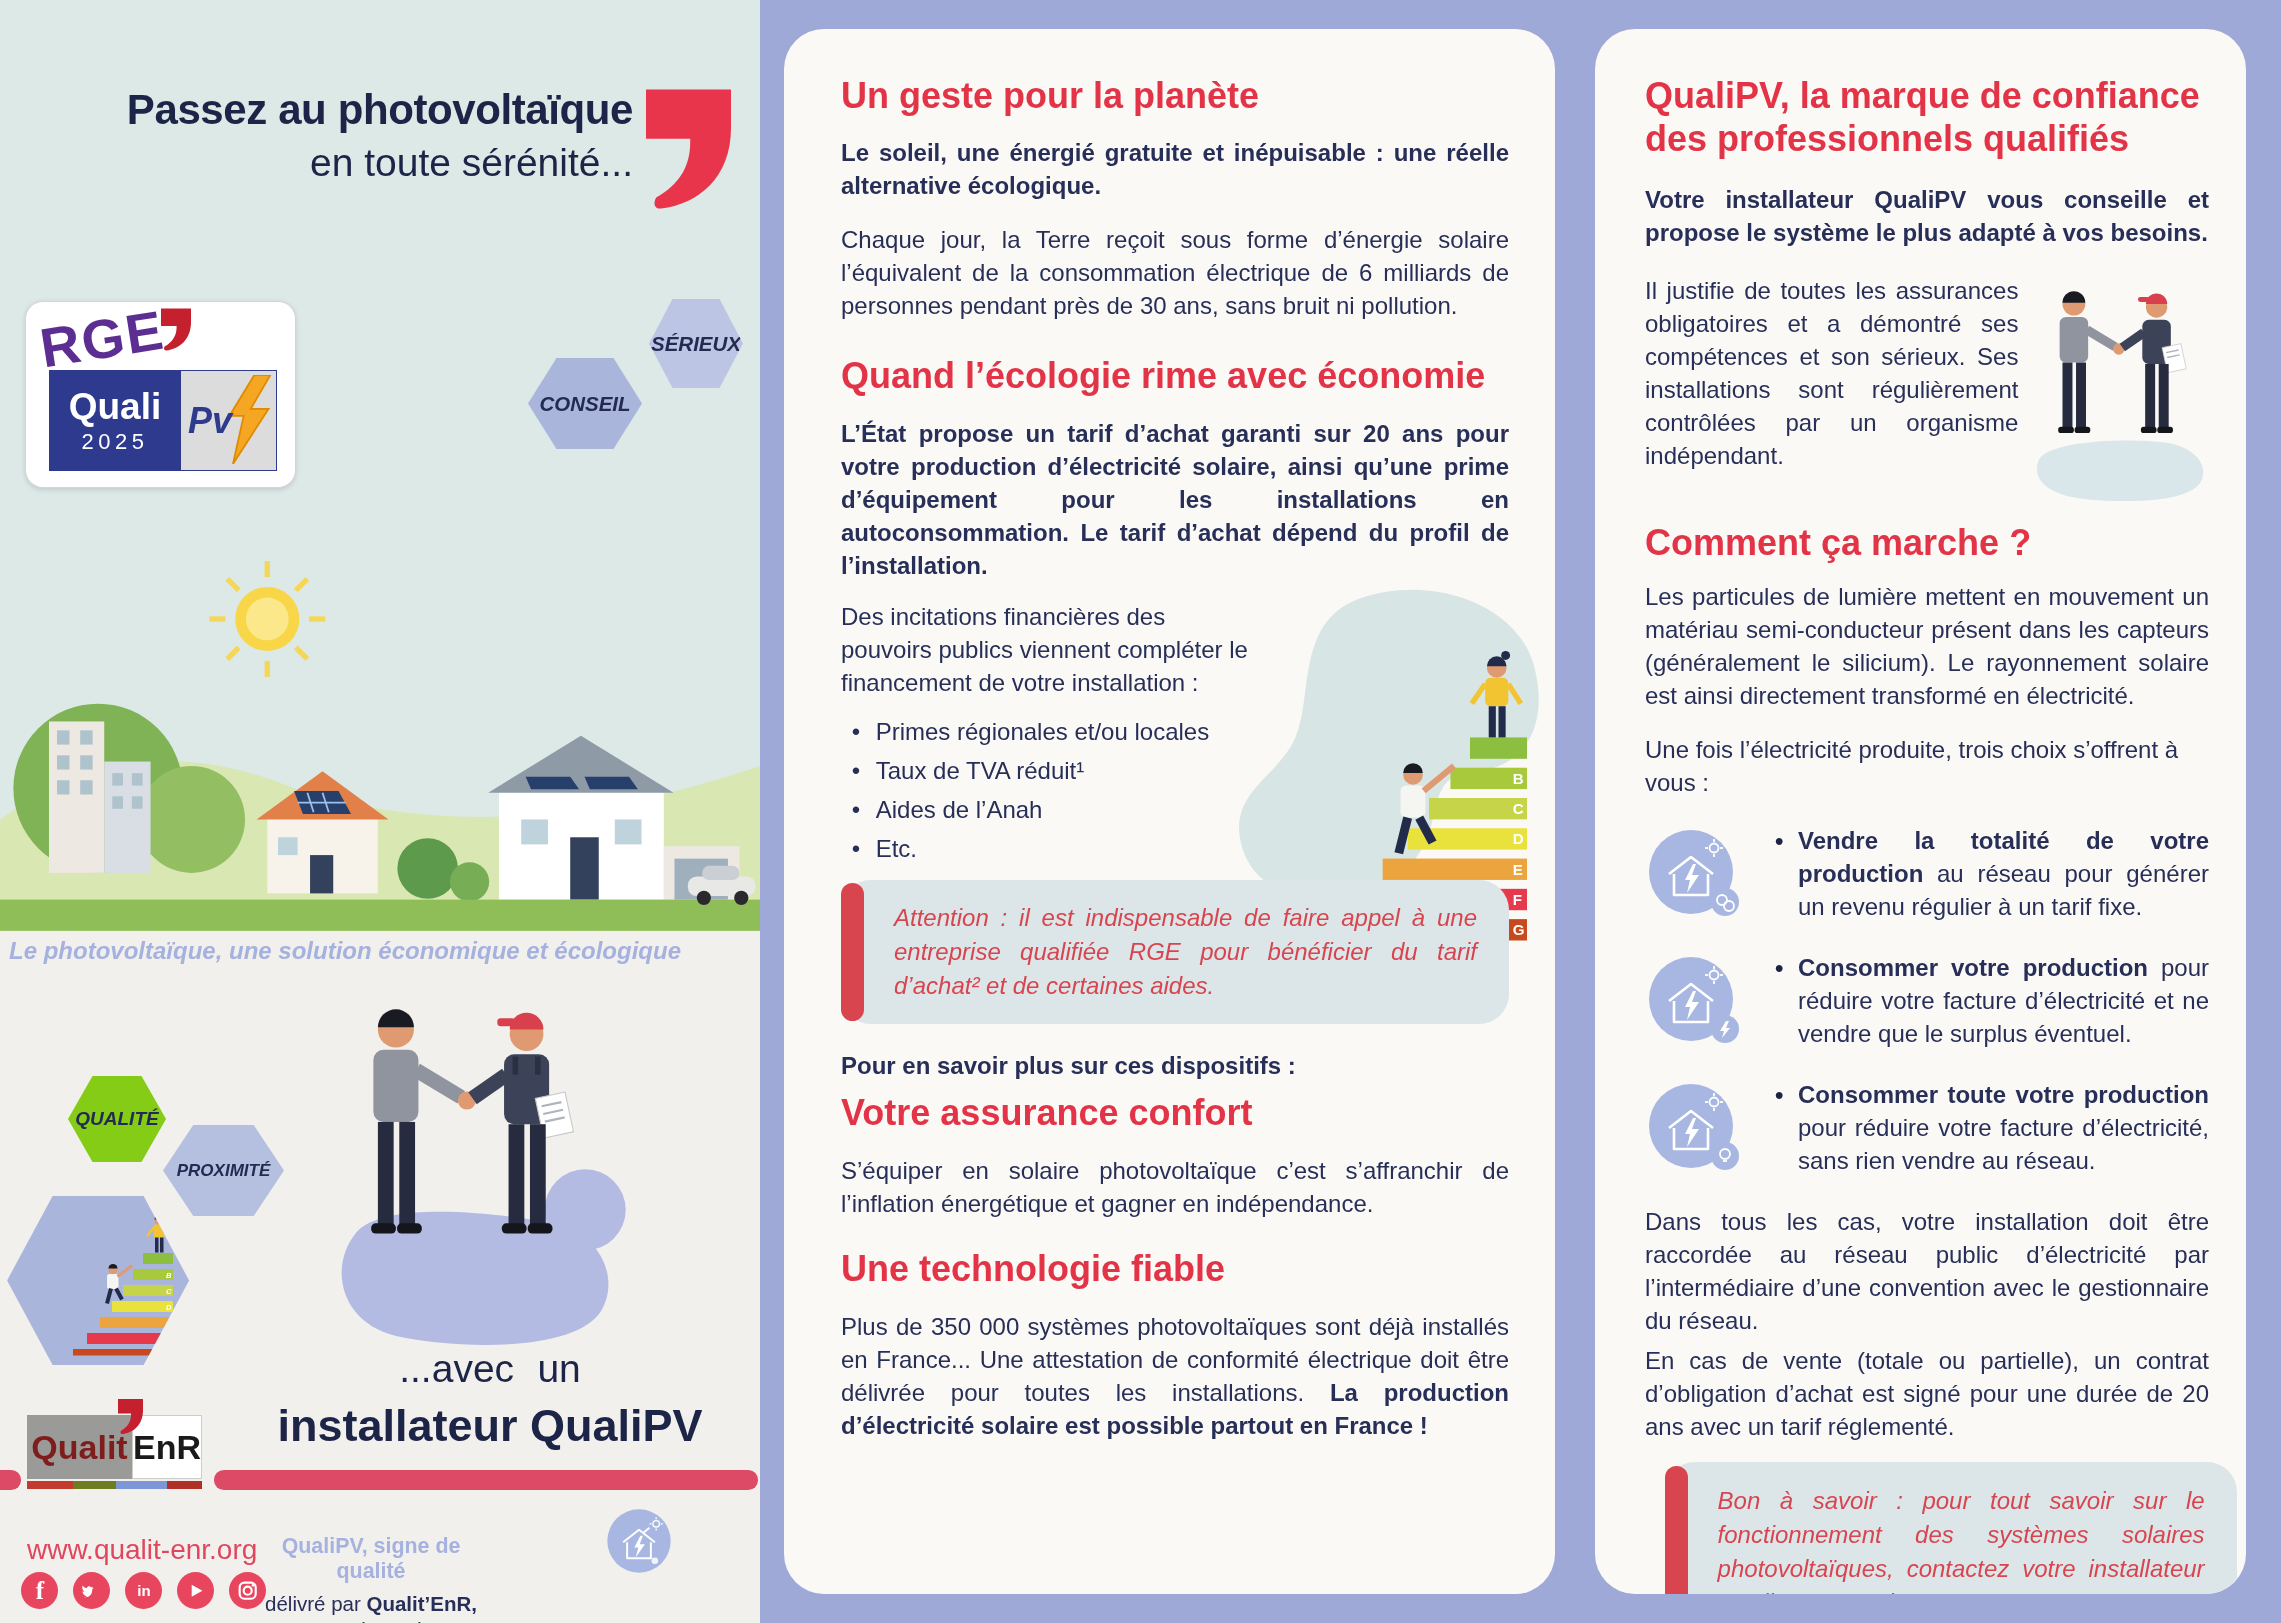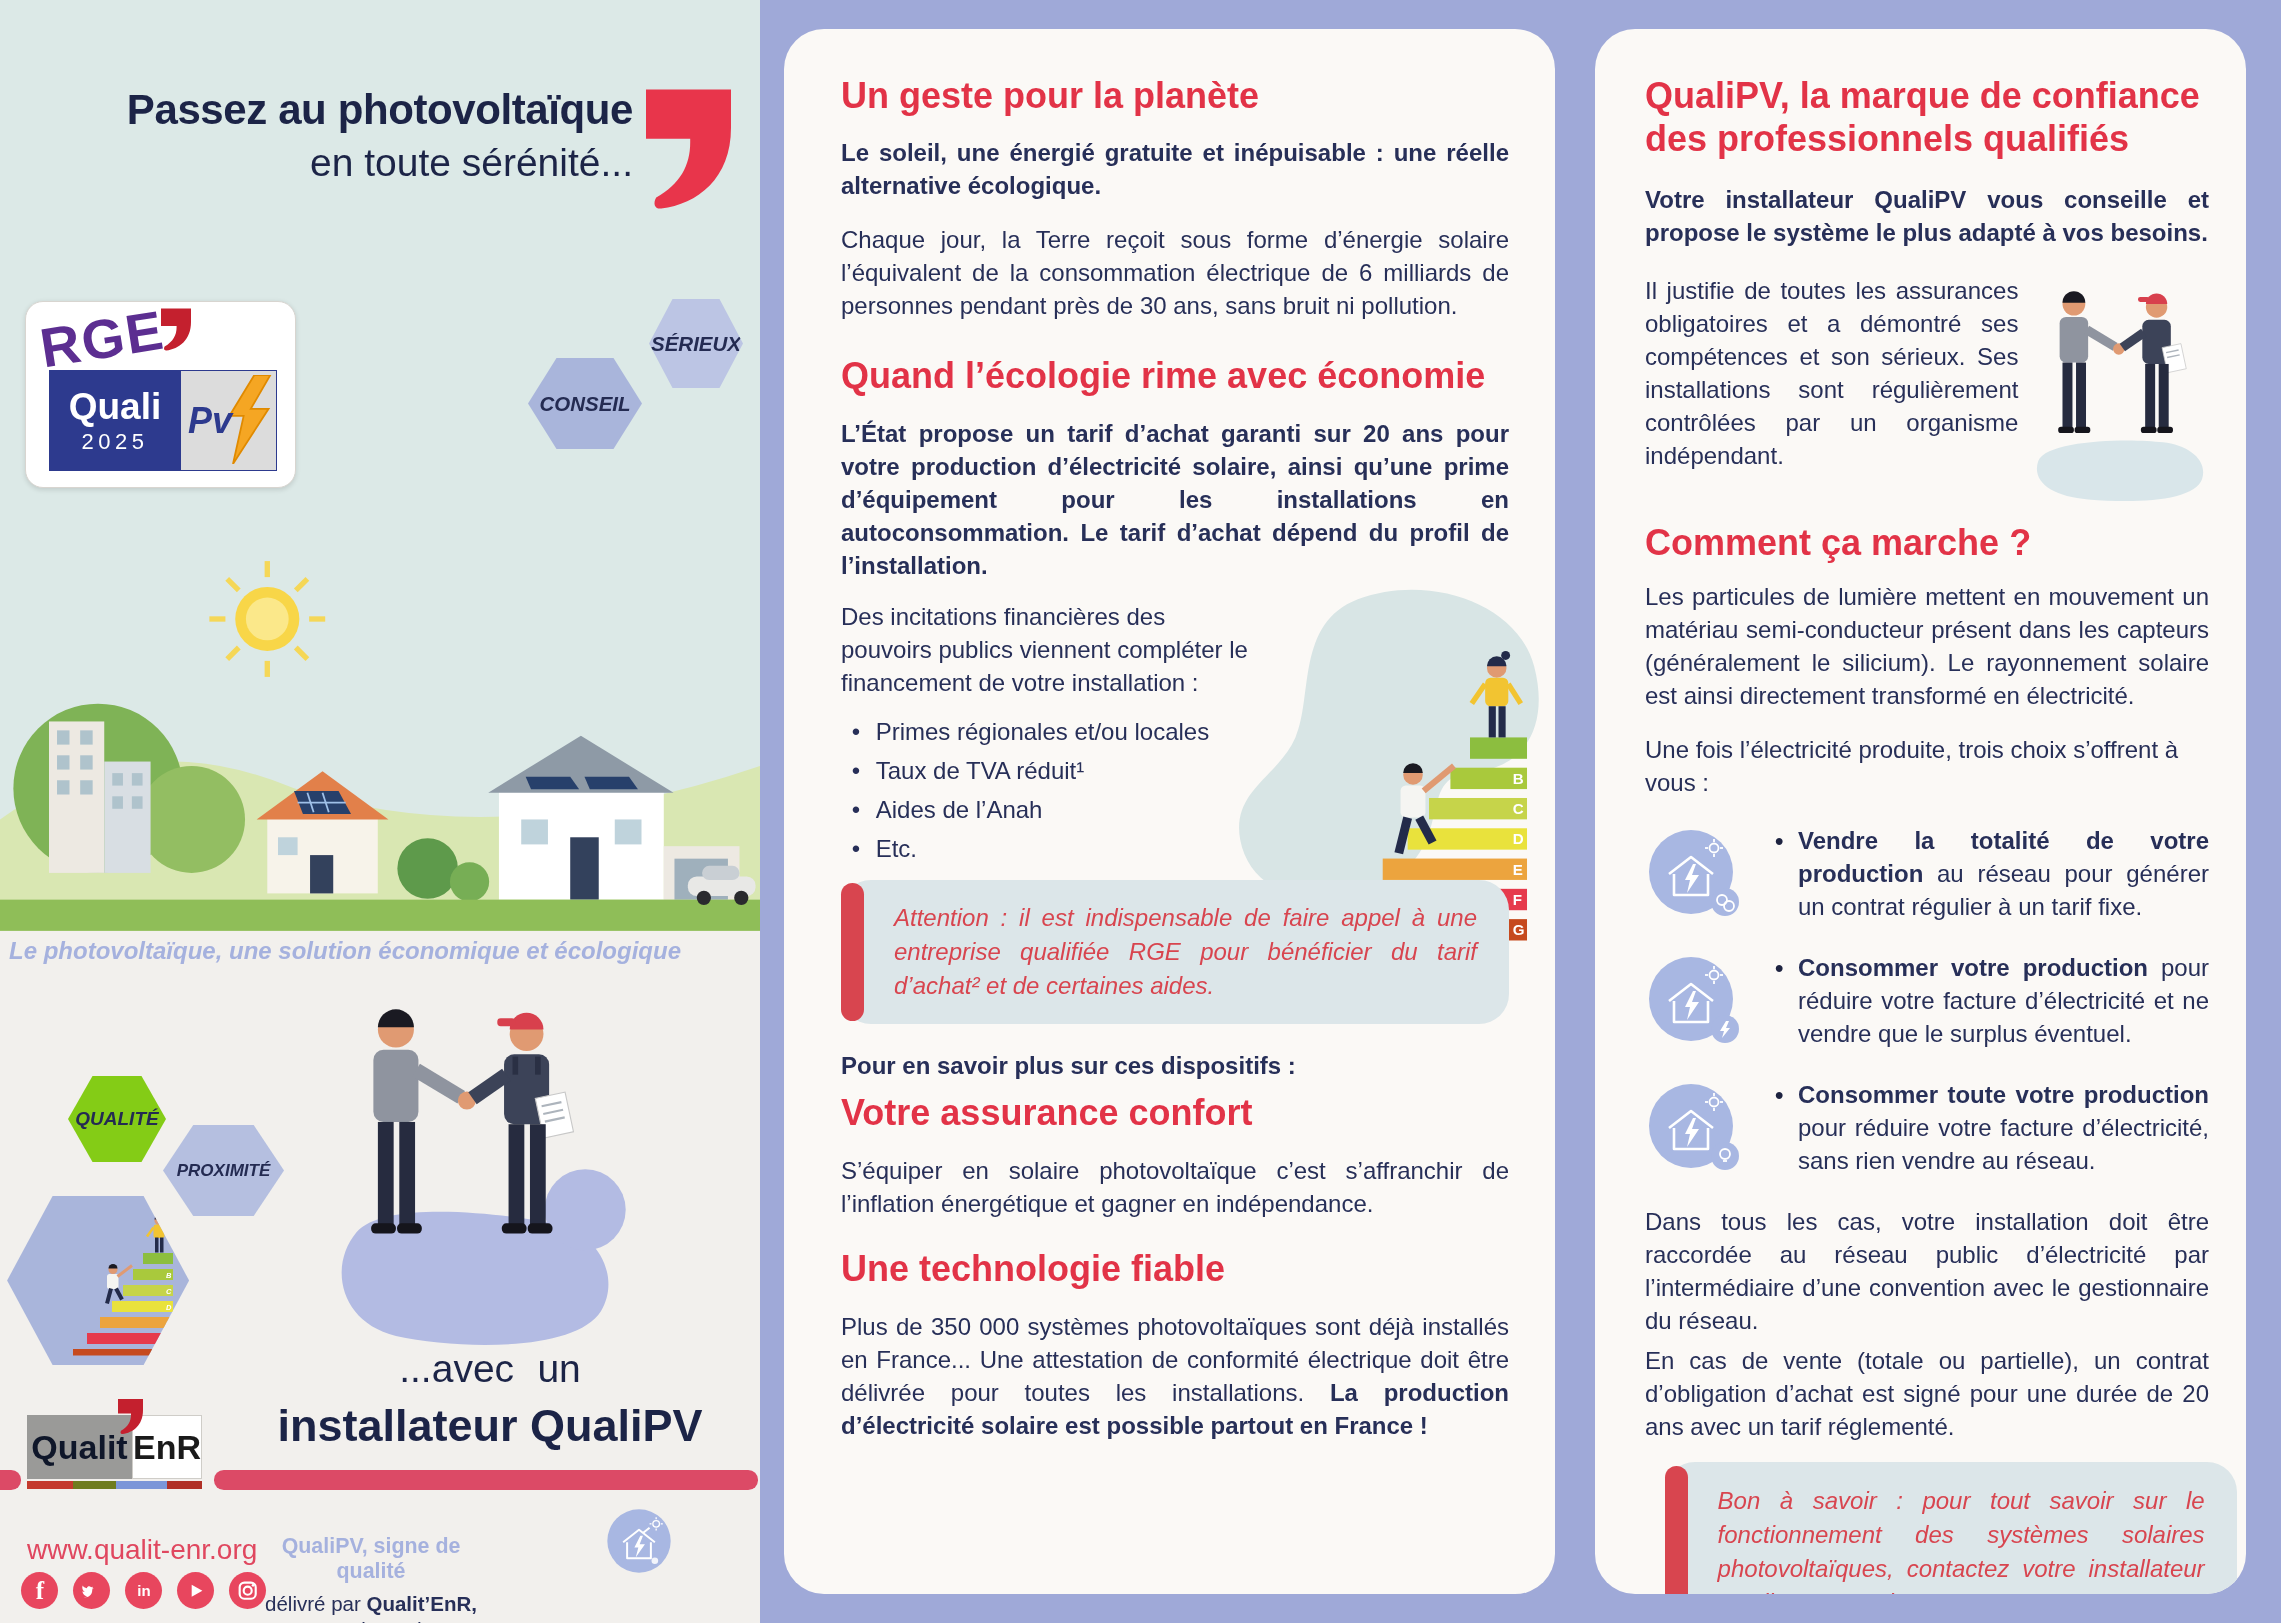--- a/index.html
+++ b/index.html
@@ -38,21 +38,21 @@
   .caption { position:absolute; left:9px; top:937px; width:749px; font-size:24px; font-weight:700; font-style:italic; color:#A5B1DE; }
 
   .handshake-big { position:absolute; left:263px; top:962px; width:401px; height:383px; }
 
   .closing { position:absolute; left:227px; top:1347px; width:526px; text-align:center; color:#1C2447; }
   .closing .c1 { font-size:39px; font-weight:400; word-spacing:12.5px; }
   .closing .c2 { font-size:45px; font-weight:700; margin-top:9px; }
 
   .qenr-logo { position:absolute; left:27px; top:1415px; width:175px; height:89px; }
   .qenr-row { display:flex; height:64px; }
-  .qenr-gray { flex:1.55; background:#9A9A98; color:#0f172a; font-size:34px; font-weight:700; display:flex; align-items:center; justify-content:center; }
+  .qenr-gray { flex:1.55; background:#9A9A98; color:#7f1d1d; font-size:34px; font-weight:700; display:flex; align-items:center; justify-content:center; }
   .qenr-white { flex:1; background:#fff; border:0.9px solid #cfcdc8; color:#1a1a1a; font-size:34px; font-weight:700; display:flex; align-items:center; justify-content:center; }
   .qenr-strip { display:flex; height:8px; margin-top:1.8px; }
   .qenr-strip i { display:block; height:100%; }
   .qenr-comma { position:absolute; left:91px; top:-18px; width:25px; height:39px; }
   .bar-left  { position:absolute; left:0; top:1470px; width:21.4px; height:19.6px; background:#DC4A66; border-radius:0 9.8px 9.8px 0; }
   .bar-right { position:absolute; left:214px; top:1470px; width:544px; height:19.6px; background:#DC4A66; border-radius:9.8px; }
 
   .website { position:absolute; left:27px; top:1534px; font-size:28px; color:#E0475F; }
   .socials { position:absolute; left:21.4px; top:1572px; display:flex; gap:15px; }
   .soc { width:37px; height:37px; border-radius:50%; background:#E8465E; color:#fff; display:flex; align-items:center; justify-content:center; font-weight:700; }
@@ -490,21 +490,21 @@
             <line x1="69" y1="13" x2="69" y2="16"></line>
             <line x1="69" y1="28" x2="69" y2="31"></line>
             <line x1="60" y1="22" x2="63" y2="22"></line>
             <line x1="75" y1="22" x2="78" y2="22"></line>
           </g>
         <circle cx="80" cy="76" r="14" fill="#A8B7E2"></circle>
         <circle cx="77" cy="74" r="5" fill="none" stroke="#fff" stroke-width="1.8"></circle>
         <circle cx="84" cy="80" r="5" fill="none" stroke="#fff" stroke-width="1.8"></circle>
       </svg>
       <p class="chtext">
-        <span class="b">Vendre la totalité de votre production</span><span> au réseau pour générer un contrat régulier à un tarif fixe.</span>
+        <span class="b">Vendre la totalité de votre production</span><span> au réseau pour générer un revenu régulier à un tarif fixe.</span>
       </p>
     </div>
 
     <div class="choice">
       <svg class="chicon" viewBox="0 0 100 100">
         <circle cx="46" cy="46" r="42" fill="#A8B7E2"></circle>
         <g stroke="#fff" stroke-width="2.6" fill="none" stroke-linejoin="round">
           <path d="M24,48 L46,31 L68,48"></path>
             <path d="M29,48 V69 H63 V48"></path>
         </g>

